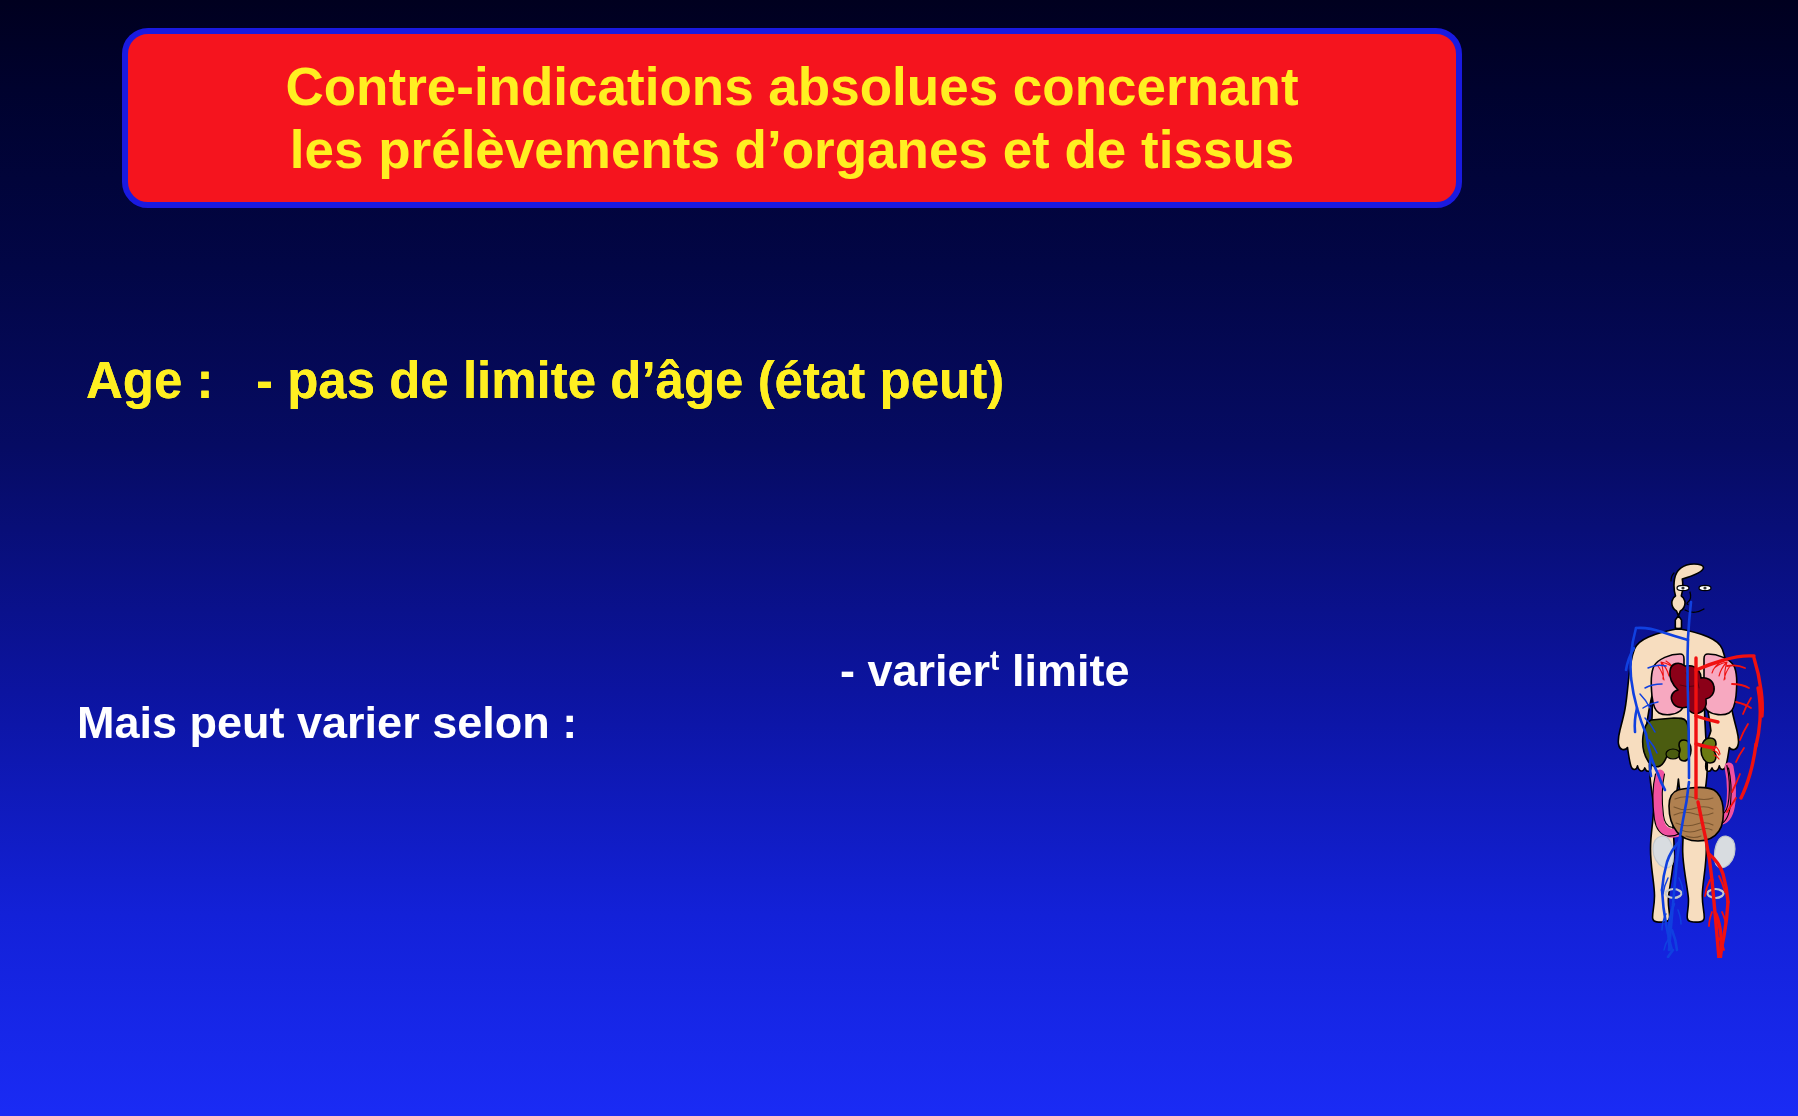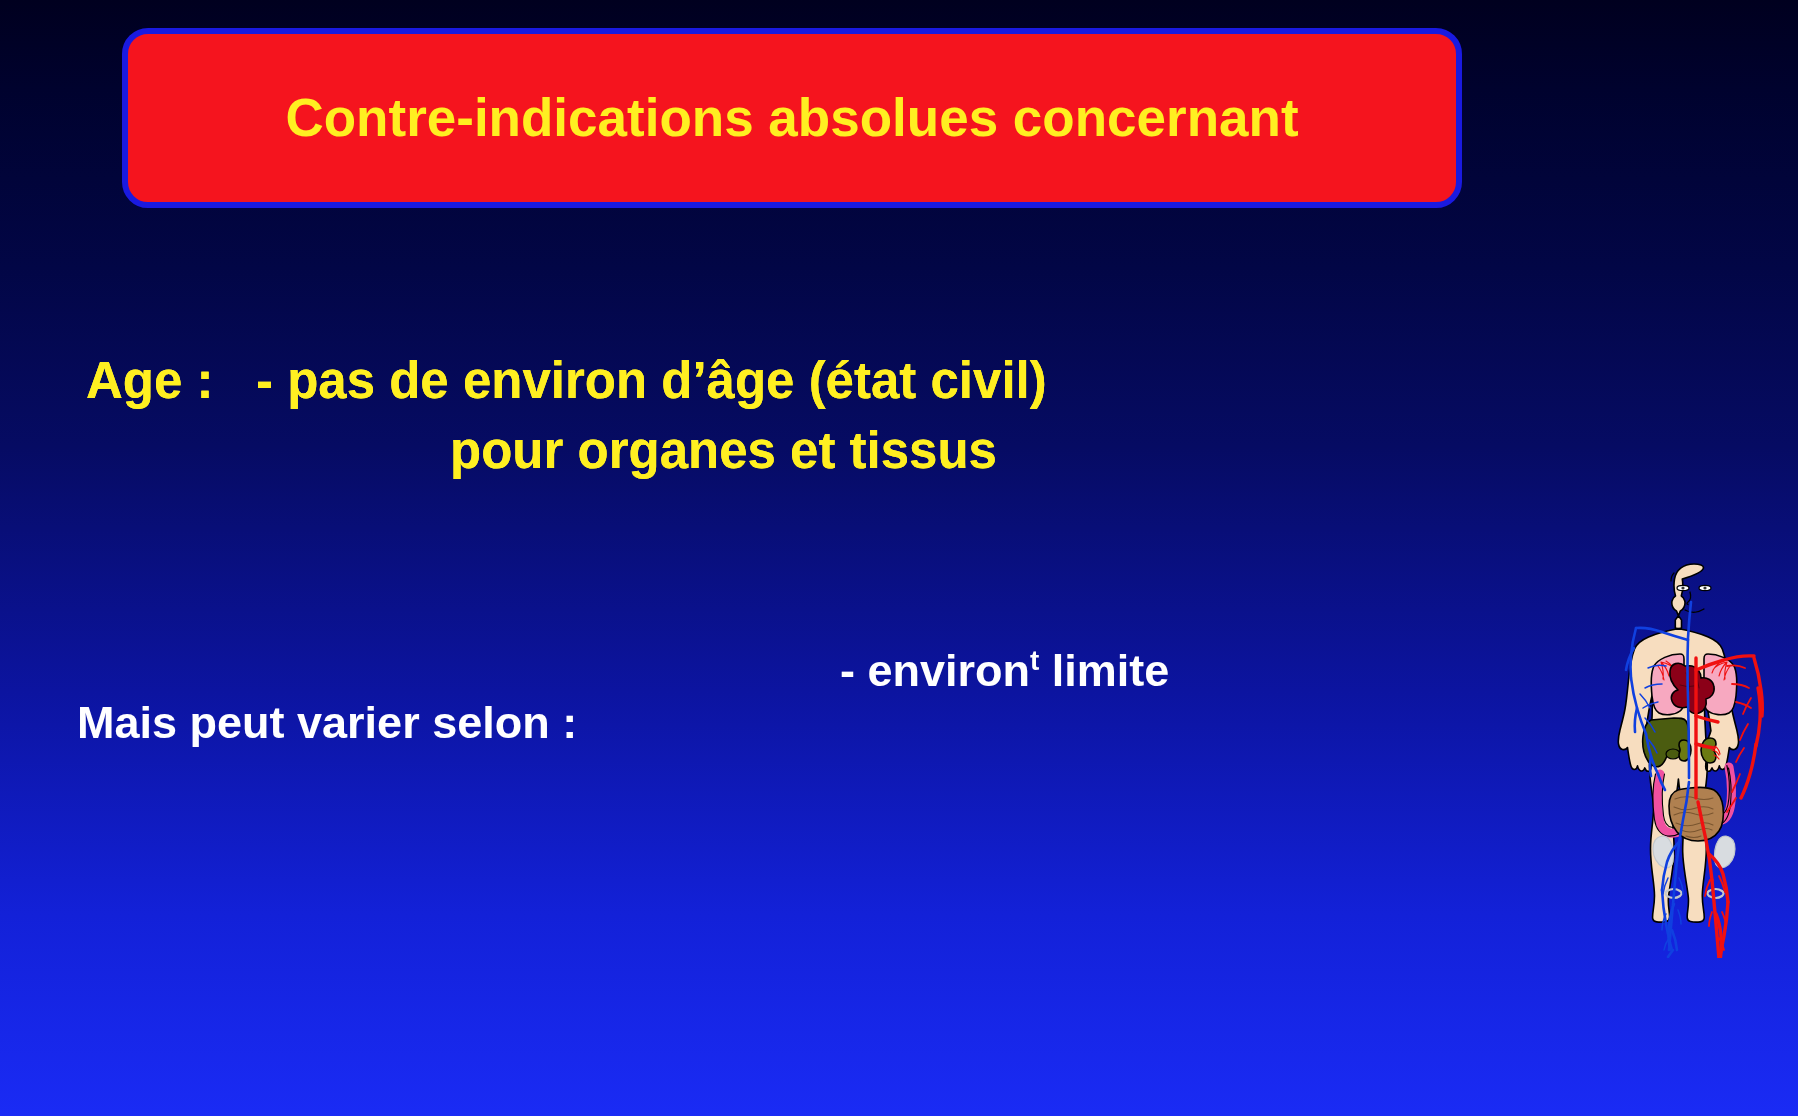--- a/index.html
+++ b/index.html
@@ -117,31 +117,31 @@
   }
   #anatomy svg { display: block; }
 </style>
 </head>
 <body>
 
 <div id="slide">
 
   <div id="title-box">
     <div class="title-line">Contre-indications absolues concernant</div>
+    <div class="title-line">les prélèvements d’organes et de tissus</div>
   </div>
 
   <div id="age-block">
-    <div class="yellow-line">Age :   - pas de environ d’âge (état civil)</div>
-    <div class="yellow-line indent">pour organes et tissus</div>
+    <div class="yellow-line">Age :   - pas de limite d’âge (état peut)</div>
   </div>
 
   <div id="varier-label">Mais peut varier selon :</div>
 
   <div id="bullets">
-    <div class="bullet-line"><span>- environ</span><span class="sup">t</span><span> limite</span></div>
+    <div class="bullet-line"><span>- varier</span><span class="sup">t</span><span> limite</span></div>
   </div>
 
   <div id="anatomy">
     <svg viewBox="0 0 212 400" width="212" height="400" xmlns="http://www.w3.org/2000/svg">
       <g stroke="#000000" stroke-width="1.6" stroke-linejoin="round" stroke-linecap="round">
 
         <path fill="#f7ddbf" d="
           M106 6
           c-11 0 -18 6 -19.5 15
           c-1 6 -0.5 12 1 17

